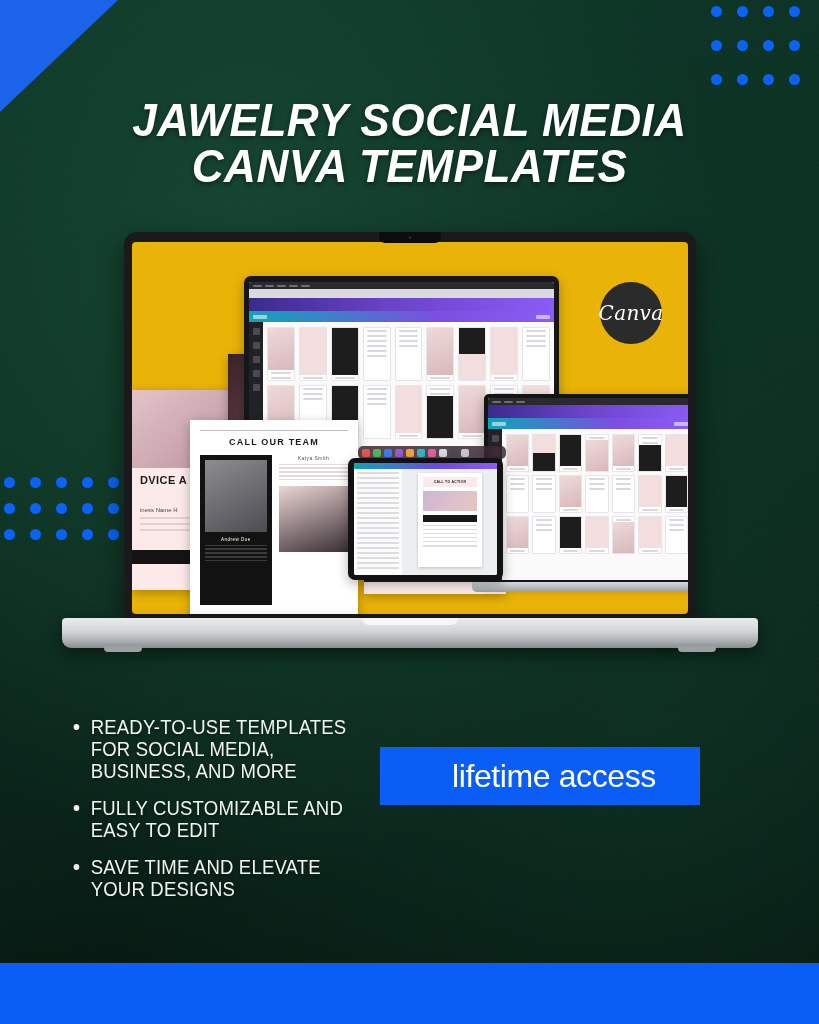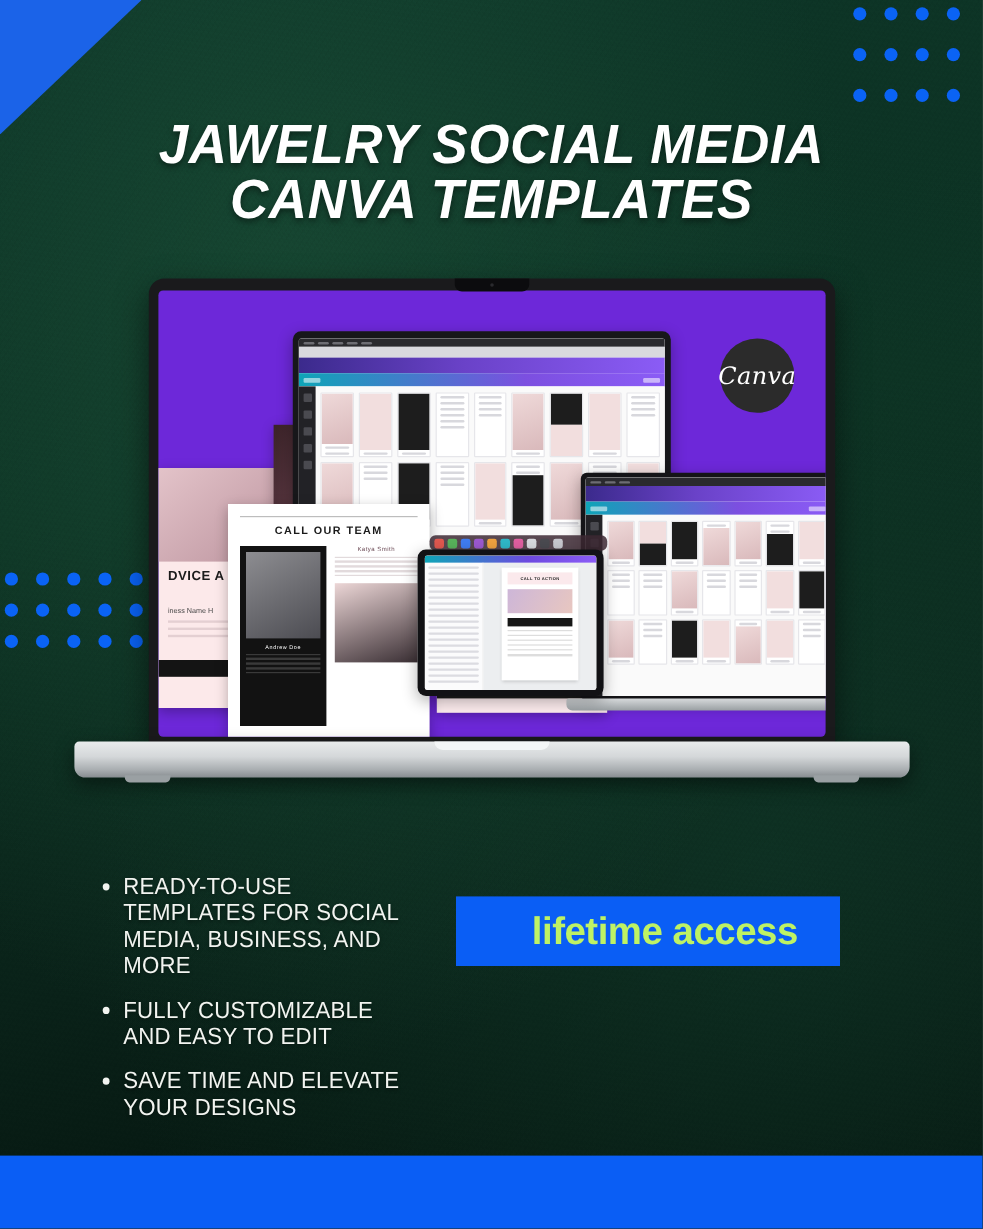--- a/index.html
+++ b/index.html
@@ -63,21 +63,21 @@
     padding:10px 8px 6px 8px;box-sizing:border-box;
   }
   .notch{
     position:absolute;left:50%;top:0;transform:translateX(-50%);
     width:62px;height:11px;background:#0c0c0e;border-radius:0 0 6px 6px;z-index:4;
   }
   .notch::after{content:"";position:absolute;left:50%;top:4px;transform:translateX(-50%);
     width:3px;height:3px;border-radius:50%;background:#2a2a2e;}
   .screen{
     position:relative;width:100%;height:100%;overflow:hidden;
-    background:#6d28d9;border-radius:4px;
+    background:#eab308;border-radius:4px;
   }
   .base{
     position:absolute;left:0;top:386px;width:696px;height:30px;
     background:linear-gradient(180deg,#e9ebec 0%,#d4d7d9 42%,#a9aeb1 78%,#878c90 100%);
     border-radius:4px 4px 9px 9px;
     box-shadow:0 6px 16px rgba(0,0,0,.45);
   }
   .base::before{
     content:"";position:absolute;left:50%;top:0;transform:translateX(-50%);
     width:96px;height:7px;background:#f4f6f7;border-radius:0 0 7px 7px;
@@ -177,38 +177,38 @@
   .po-client .pic{height:112px;margin-top:12px;background:linear-gradient(150deg,#d8d8da,#a89096);}
   .po-client .dt{font-size:6px;letter-spacing:2px;color:#3b3b3b;text-align:center;margin-top:16px;}
   .po-client .bar{position:absolute;left:0;bottom:12px;width:100%;height:20px;background:#1b1b1b;
     color:#fff;font-size:6.5px;letter-spacing:2.6px;display:flex;align-items:center;justify-content:center;}
 
   .po-topimg{left:96px;top:112px;width:152px;height:82px;
     background:linear-gradient(120deg,#3a2228,#6d4450 45%,#c39aa2);}
 
   
   #bullets{position:absolute;left:62px;top:712px;width:310px;color:#f2f4f0;}
-  #bullets ul{list-style:none;margin:16px;padding:0;}
+  #bullets ul{list-style:none;margin:4px;padding:0;}
   #bullets li{
     position:relative;padding-left:26px;margin-bottom:15px;
     font-size:19.5px;line-height:22px;letter-spacing:.2px;text-transform:uppercase;
     transform:scaleX(.95);transform-origin:left;
     text-shadow:0 1px 3px rgba(0,0,0,.4);
   }
   #bullets li::before{
     content:"";position:absolute;left:8px;top:8px;width:6px;height:6px;border-radius:50%;background:#f2f4f0;
   }
 
   
   .badge{
     position:absolute;left:380px;top:747px;width:320px;height:58px;background:#0a5ef5;
     display:flex;align-items:center;justify-content:center;
   }
   .badge span{
-    color:#bef264;font-size:32px;font-weight:bold;letter-spacing:-.4px;margin-left:28px;
+    color:#ffffff;font-size:32px;font-weight:normal;letter-spacing:-.4px;margin-left:28px;
   }
   .tagline{
     position:absolute;left:380px;top:822px;width:344px;color:#f3f5f2;
     font-size:29px;line-height:32px;font-weight:normal;letter-spacing:-.2px;
     text-shadow:0 1px 3px rgba(0,0,0,.4);
   }
 </style>
 </head>
 <body>
 

